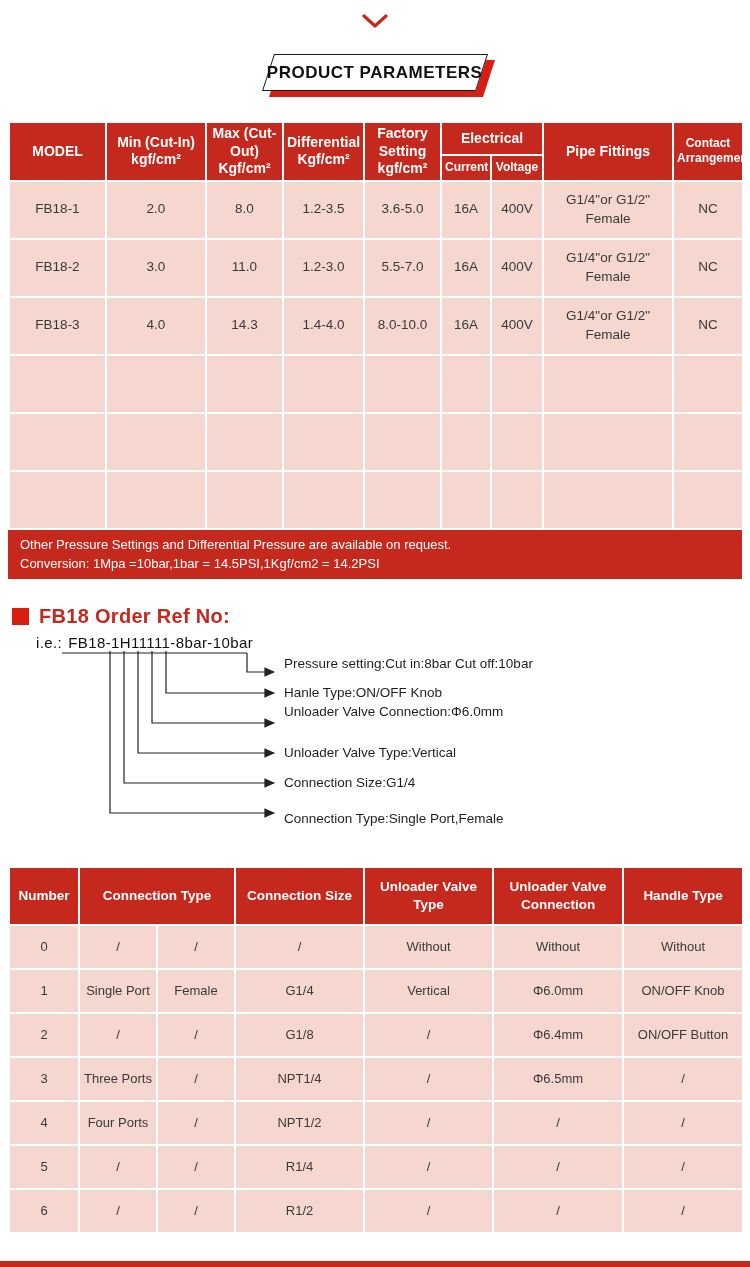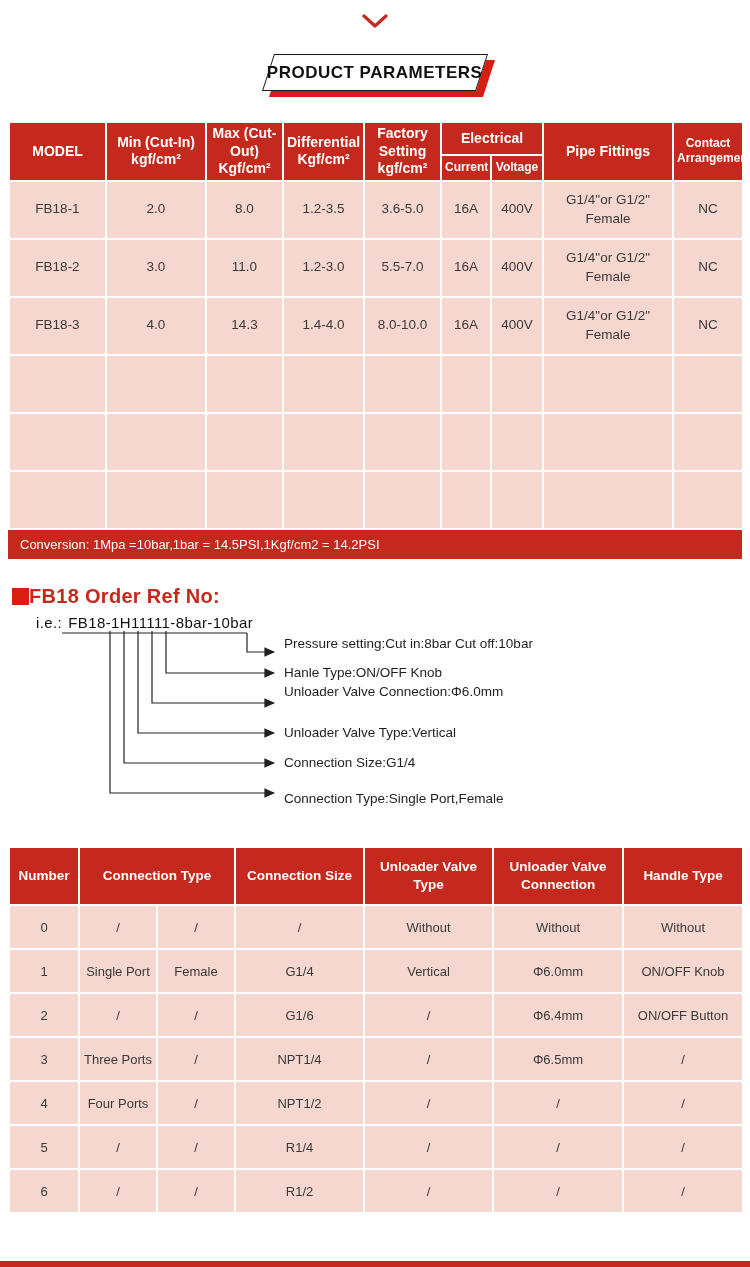--- a/index.html
+++ b/index.html
@@ -29,21 +29,21 @@
   .spec { margin-top:30px; }
   .spec th { font-size:14px; height:46px; line-height:1.25; }
   .spec tr.sub th { font-size:12px; height:25px; }
   .spec td { font-size:13.5px; height:58px; line-height:1.35; }
   .hdr2 { display:block; }
 
   .note-band { width:734px; margin:0 8px; background:#c5281c; color:#fff;
                font-size:13px; line-height:1.5; padding:5px 12px; }
 
   
-  .order-heading { display:flex; align-items:center; margin:26px 0 0 12px; }
+  .order-heading { display:flex; align-items:center; gap:10px; margin:26px 0 0 12px; }
   .red-square { width:17px; height:17px; background:#d81e10; flex:0 0 auto; }
   .order-heading h2 { margin:0; font-size:20px; color:#c5281c; font-weight:bold; letter-spacing:.3px; }
 
   
   .diagram { position:relative; height:236px; }
   .code-line { position:absolute; left:36px; top:6px; font-size:15px; color:#111; letter-spacing:.4px; white-space:nowrap; }
   .code-line .code { margin-left:6px; }
   .diagram svg.lines { position:absolute; left:0; top:0; }
   .callout { position:absolute; left:284px; font-size:13.5px; color:#1f1f1f; white-space:nowrap; }
 
@@ -178,20 +178,21 @@
           <td></td>
           <td></td>
           <td></td>
           <td></td>
           <td></td>
       </tr>
     </tbody>
   </table>
 
   <div class="note-band">
+    <div>Other Pressure Settings and Differential Pressure are available on request.</div>
     <div>Conversion: 1Mpa =10bar,1bar = 14.5PSI,1Kgf/cm2 = 14.2PSI</div>
   </div>
 
   <div class="order-heading">
     <span class="red-square"></span>
     <h2>FB18 Order Ref No:</h2>
   </div>
 
   <div class="diagram">
     <div class="code-line">
@@ -255,21 +256,21 @@
         <td>Female</td>
         <td>G1/4</td>
         <td>Vertical</td>
         <td>Φ6.0mm</td>
         <td>ON/OFF Knob</td>
       </tr>
       <tr>
         <td>2</td>
         <td>/</td>
         <td>/</td>
-        <td>G1/6</td>
+        <td>G1/8</td>
         <td>/</td>
         <td>Φ6.4mm</td>
         <td>ON/OFF Button</td>
       </tr>
       <tr>
         <td>3</td>
         <td>Three Ports</td>
         <td>/</td>
         <td>NPT1/4</td>
         <td>/</td>

